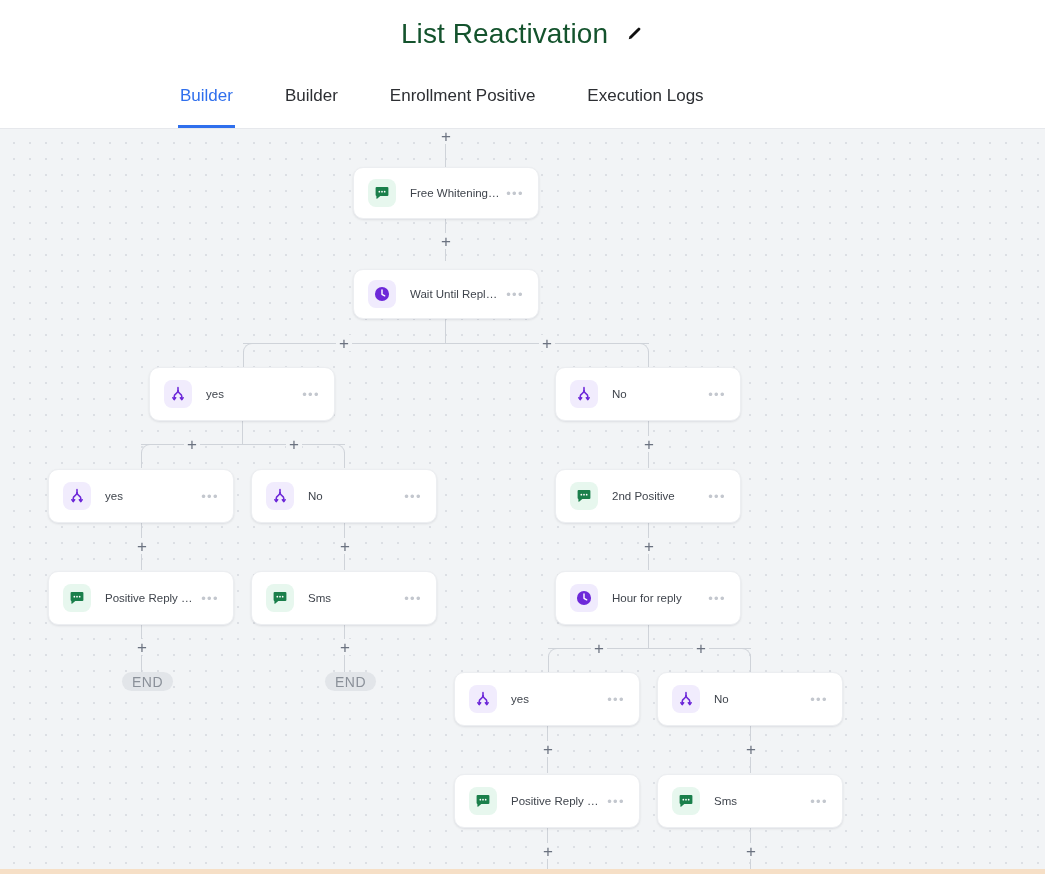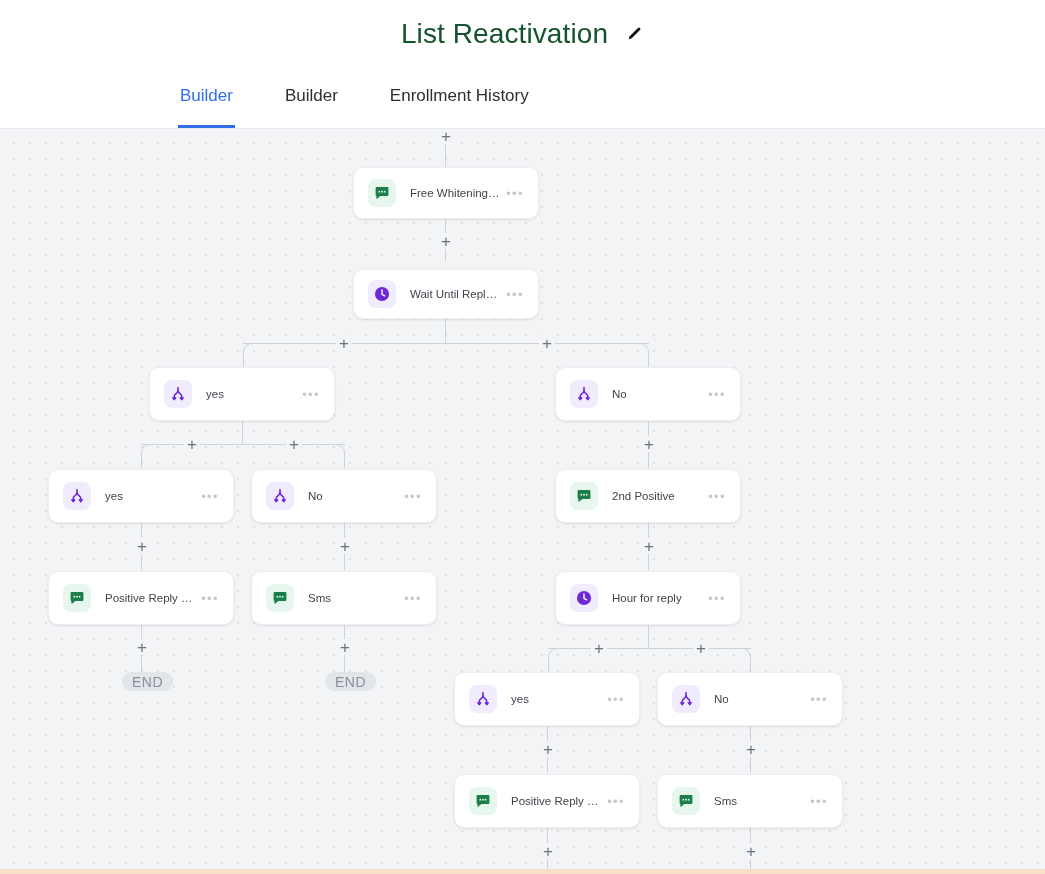--- a/index.html
+++ b/index.html
@@ -152,21 +152,22 @@
       <svg width="18" height="18" viewBox="0 0 24 24" fill="none" stroke="#101010" stroke-width="2.4" stroke-linecap="round" stroke-linejoin="round">
         <path d="M5 19l3.6-.9L20 6.7a1.7 1.7 0 0 0 0-2.4l-.3-.3a1.7 1.7 0 0 0-2.4 0L5.9 15.4z" fill="#101010" stroke="none"></path>
       </svg>
     </span>
   </div>
 </div>
 
 <div class="tabbar">
   <div class="tab active">Builder</div>
   <div class="tab">Builder</div>
-  <div class="tab">Enrollment History</div>
+  <div class="tab">Enrollment Positive</div>
+  <div class="tab">Execution Logs</div>
 </div>
 
 <div class="canvas">
 
   <div class="vline" style="left:445px; top:14px;  height:24px;"></div>
   <div class="plus" style="left:438px; top:-1px;">+</div>
 
   <div class="vline" style="left:445px; top:90px;  height:42px;"></div>
   <div class="plus" style="left:438px; top:104px;">+</div>
 

